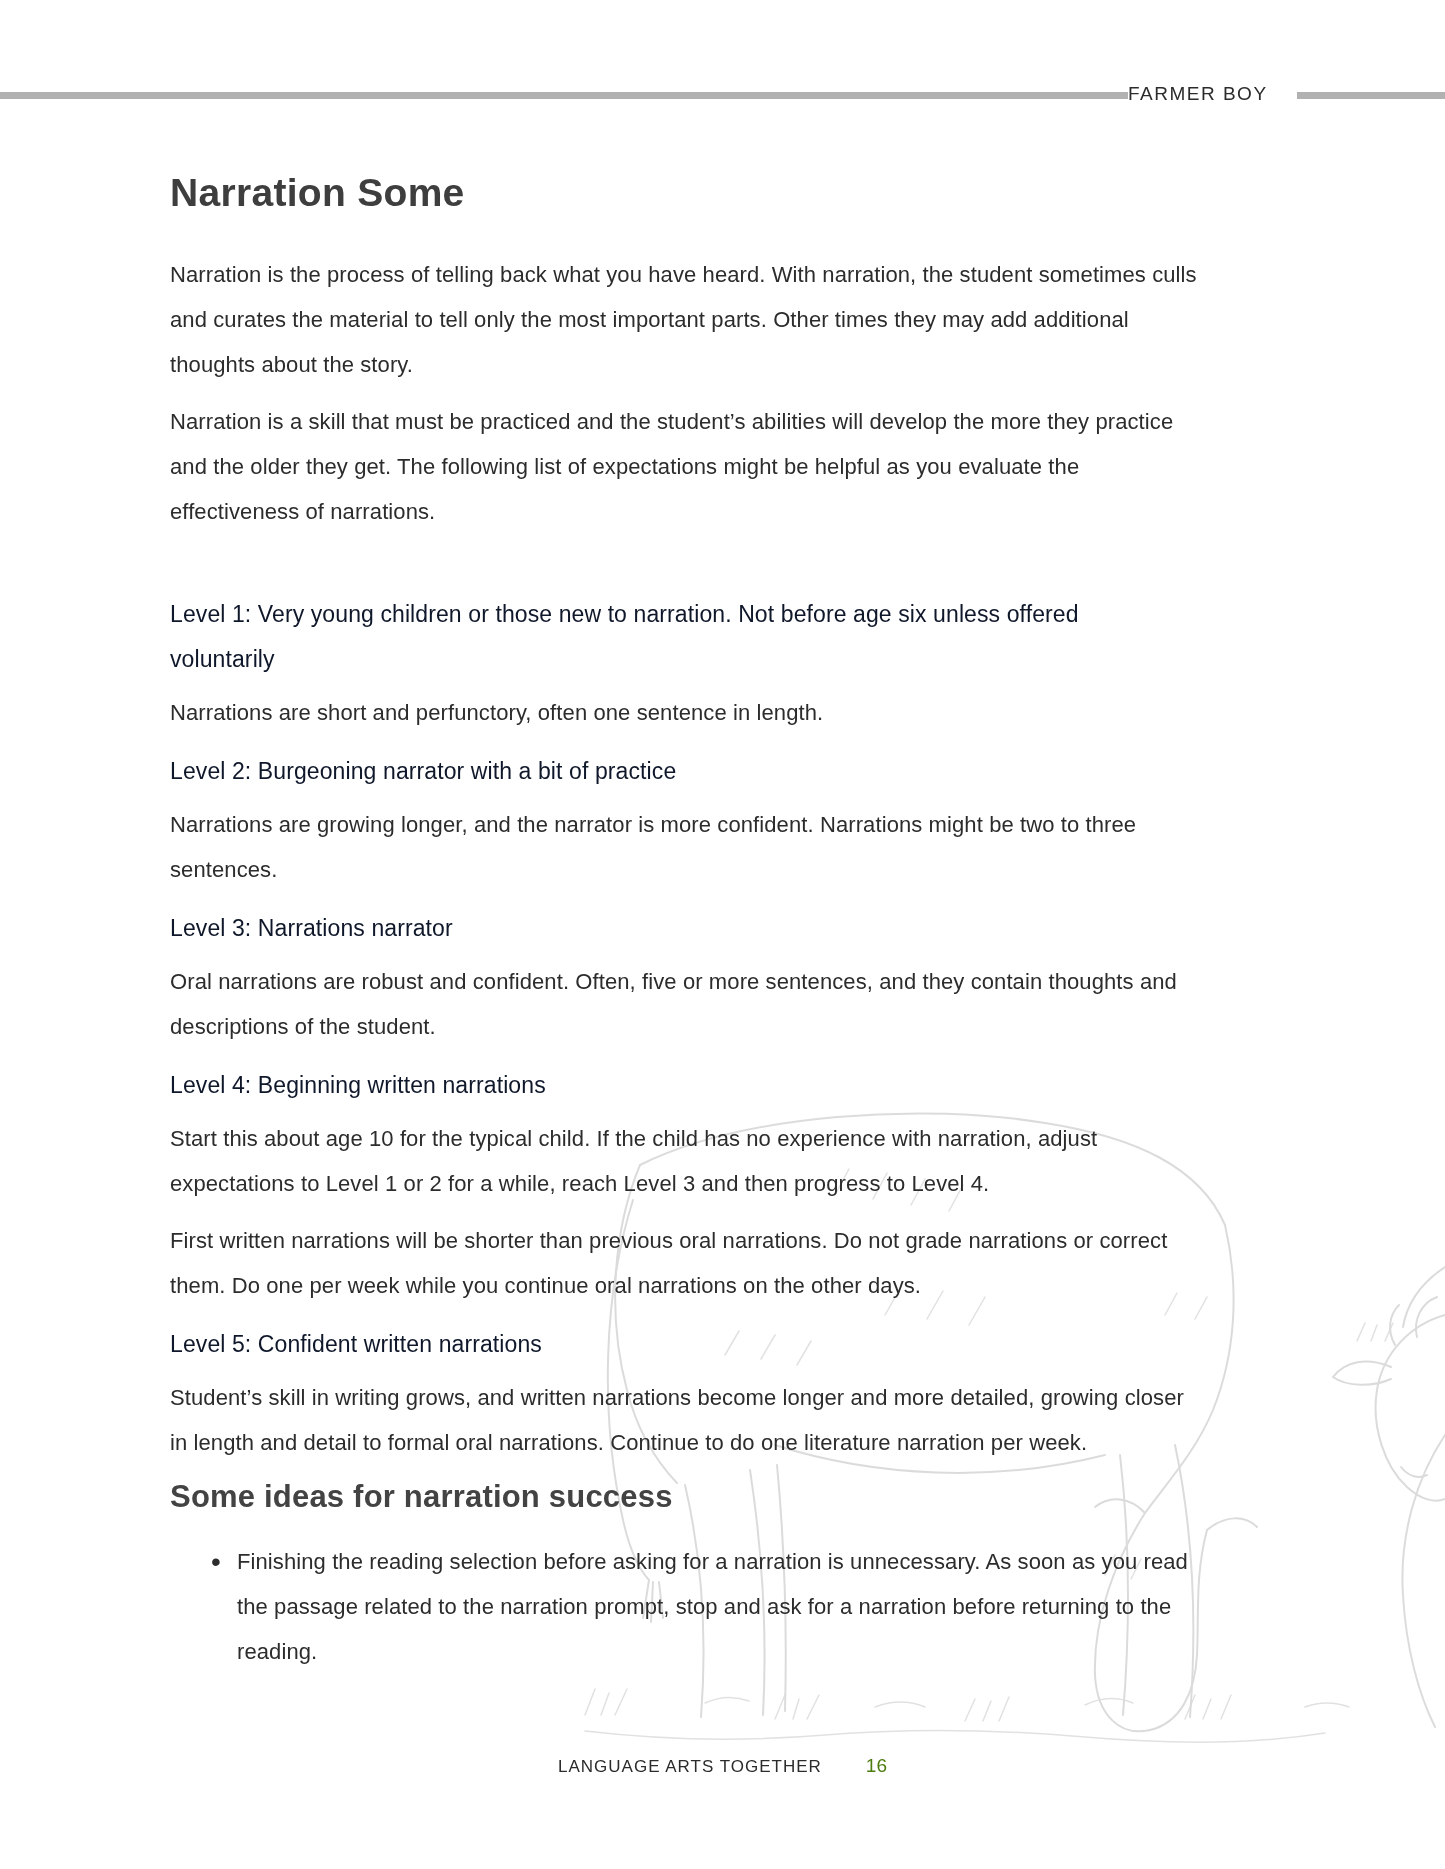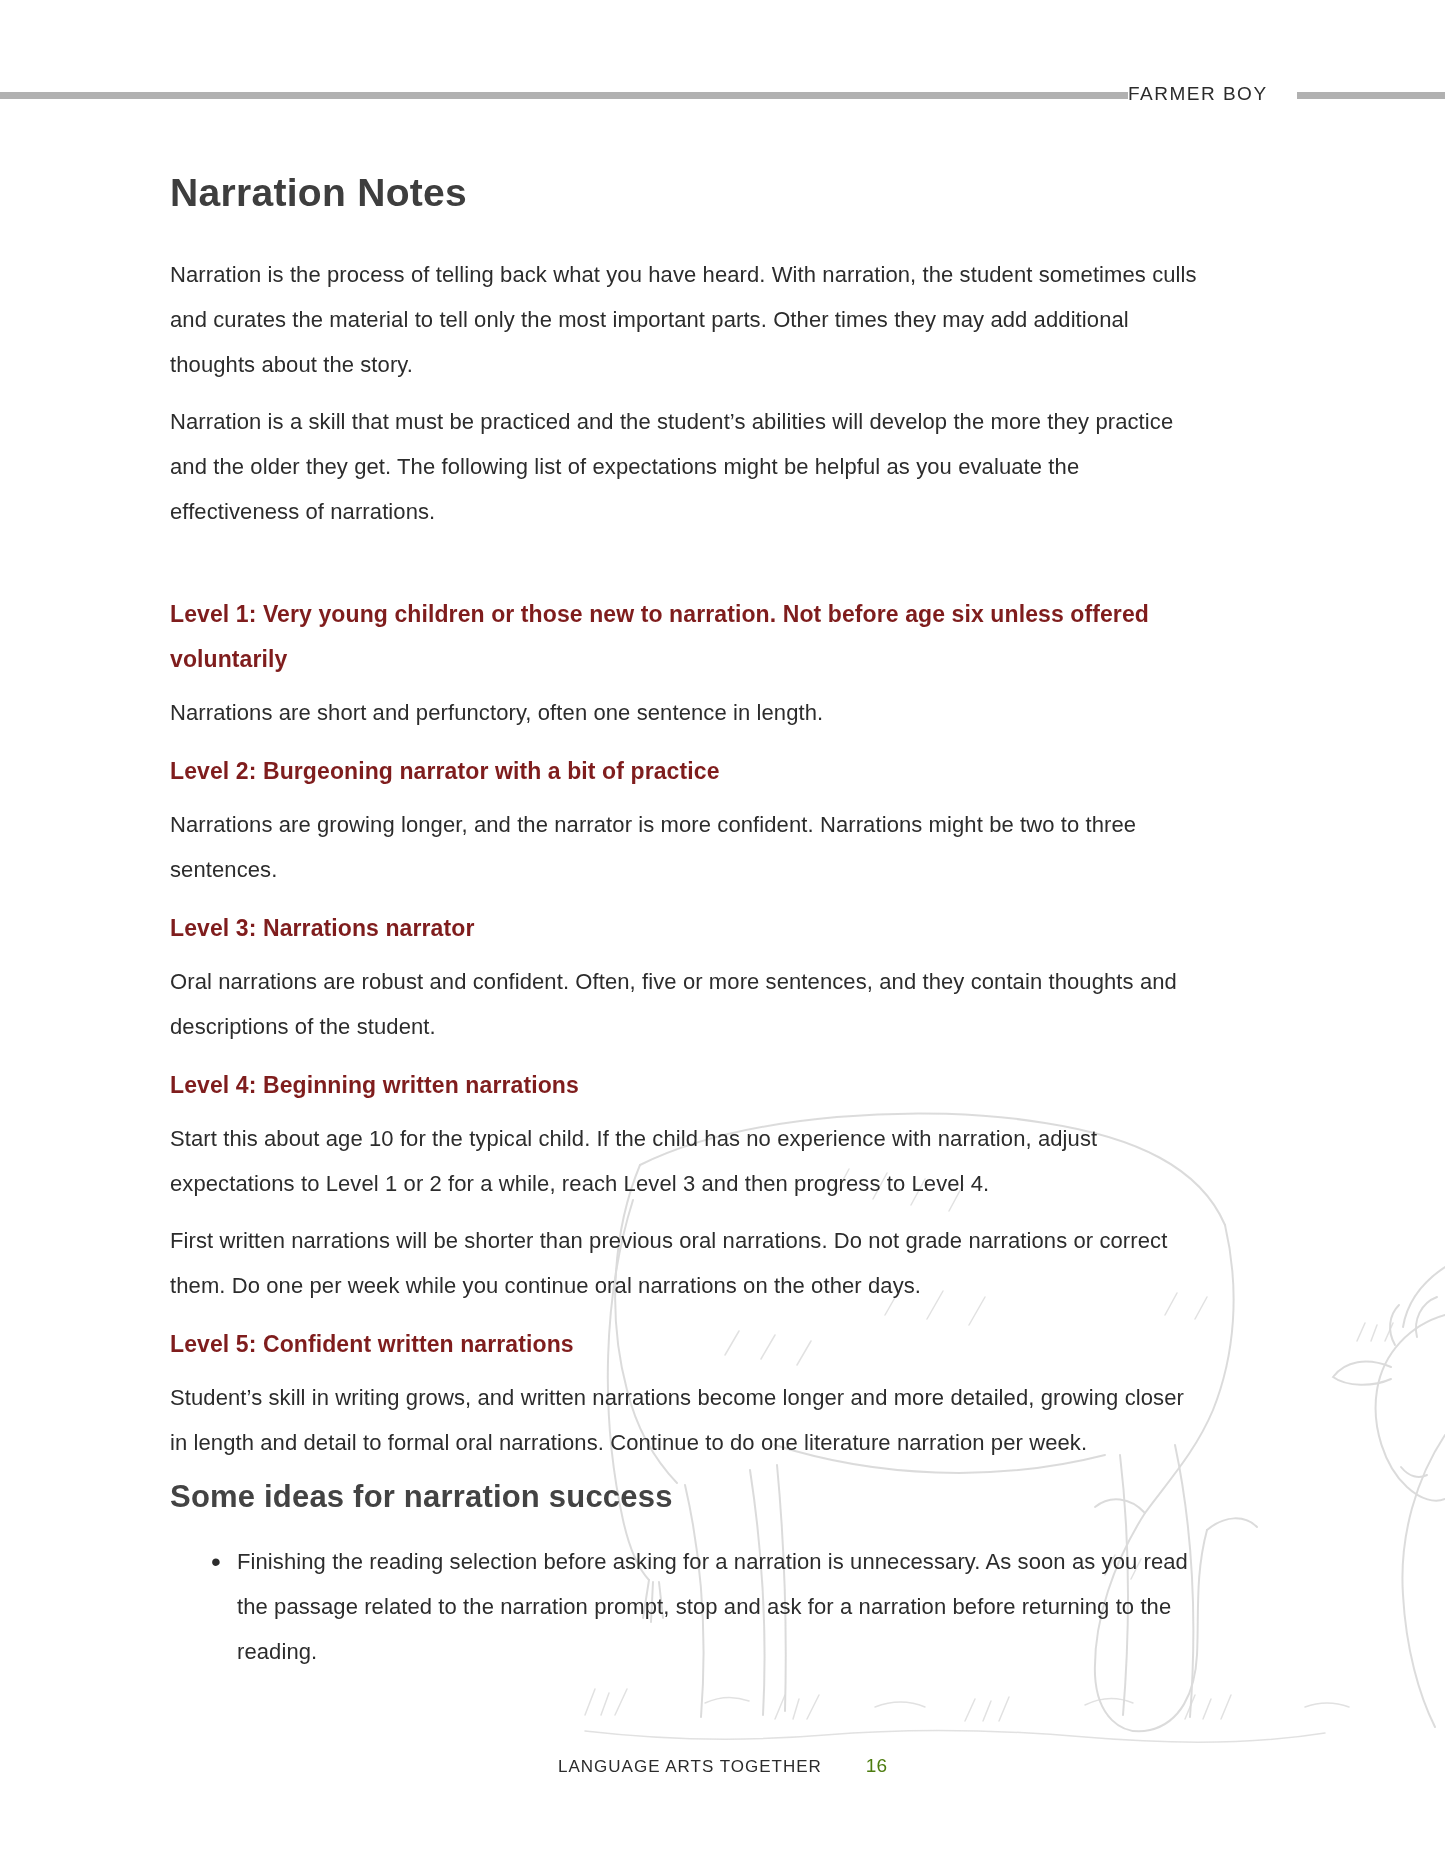--- a/index.html
+++ b/index.html
@@ -41,22 +41,22 @@
   }
   h1.page-title {
     font-size: 39px; line-height: 46px; font-weight: bold;
     color: #3e3e3e; margin: 0 0 36px 0; letter-spacing: 0.3px;
   }
   p.body {
     font-size: 22px; line-height: 45px; color: #2c2c2c;
     margin: 0 0 12px 0; letter-spacing: 0.1px;
   }
   h3.level-heading {
-    font-size: 23px; line-height: 45px; font-weight: bold;
-    color: #7f1d1d; margin: 14px 0 8px 0; max-width: 1000px;
+    font-size: 23px; line-height: 45px; font-weight: normal;
+    color: #0f172a; margin: 14px 0 8px 0; max-width: 1000px;
     letter-spacing: 0.1px;
   }
   h3.first-level { margin-top: 58px; }
   h2.section-heading {
     font-size: 31px; line-height: 40px; font-weight: bold;
     color: #434343; margin: 10px 0 22px 0; letter-spacing: 0.2px;
   }
   ul.idea-list { list-style: none; margin: 0; padding: 0 0 0 41px; }
   ul.idea-list li {
     position: relative; padding-left: 26px;
@@ -130,21 +130,21 @@
     <path d="M812 326 l8 -18 m6 18 l6 -16 m8 16 l8 -18"></path>
     <path d="M40 716 q120 14 240 4 t260 2 t240 -4"></path>
   </g>
 </svg>
 
 <div class="header-rule-left"></div>
 <div class="header-label">FARMER BOY</div>
 <div class="header-rule-right"></div>
 
 <div class="content">
-  <h1 class="page-title">Narration Notes</h1>
+  <h1 class="page-title">Narration Some</h1>
 
   <p class="body">Narration is the process of telling back what you have heard. With narration, the student sometimes culls and curates the material to tell only the most important parts. Other times they may add additional thoughts about the story.</p>
   <p class="body">Narration is a skill that must be practiced and the student’s abilities will develop the more they practice and the older they get. The following list of expectations might be helpful as you evaluate the effectiveness of narrations.</p>
 
   <h3 class="level-heading first-level">Level 1: Very young children or those new to narration. Not before age six unless offered voluntarily</h3>
   <p class="body">Narrations are short and perfunctory, often one sentence in length.</p>
 
   <h3 class="level-heading">Level 2: Burgeoning narrator with a bit of practice</h3>
   <p class="body">Narrations are growing longer, and the narrator is more confident. Narrations might be two to three sentences.</p>
 

